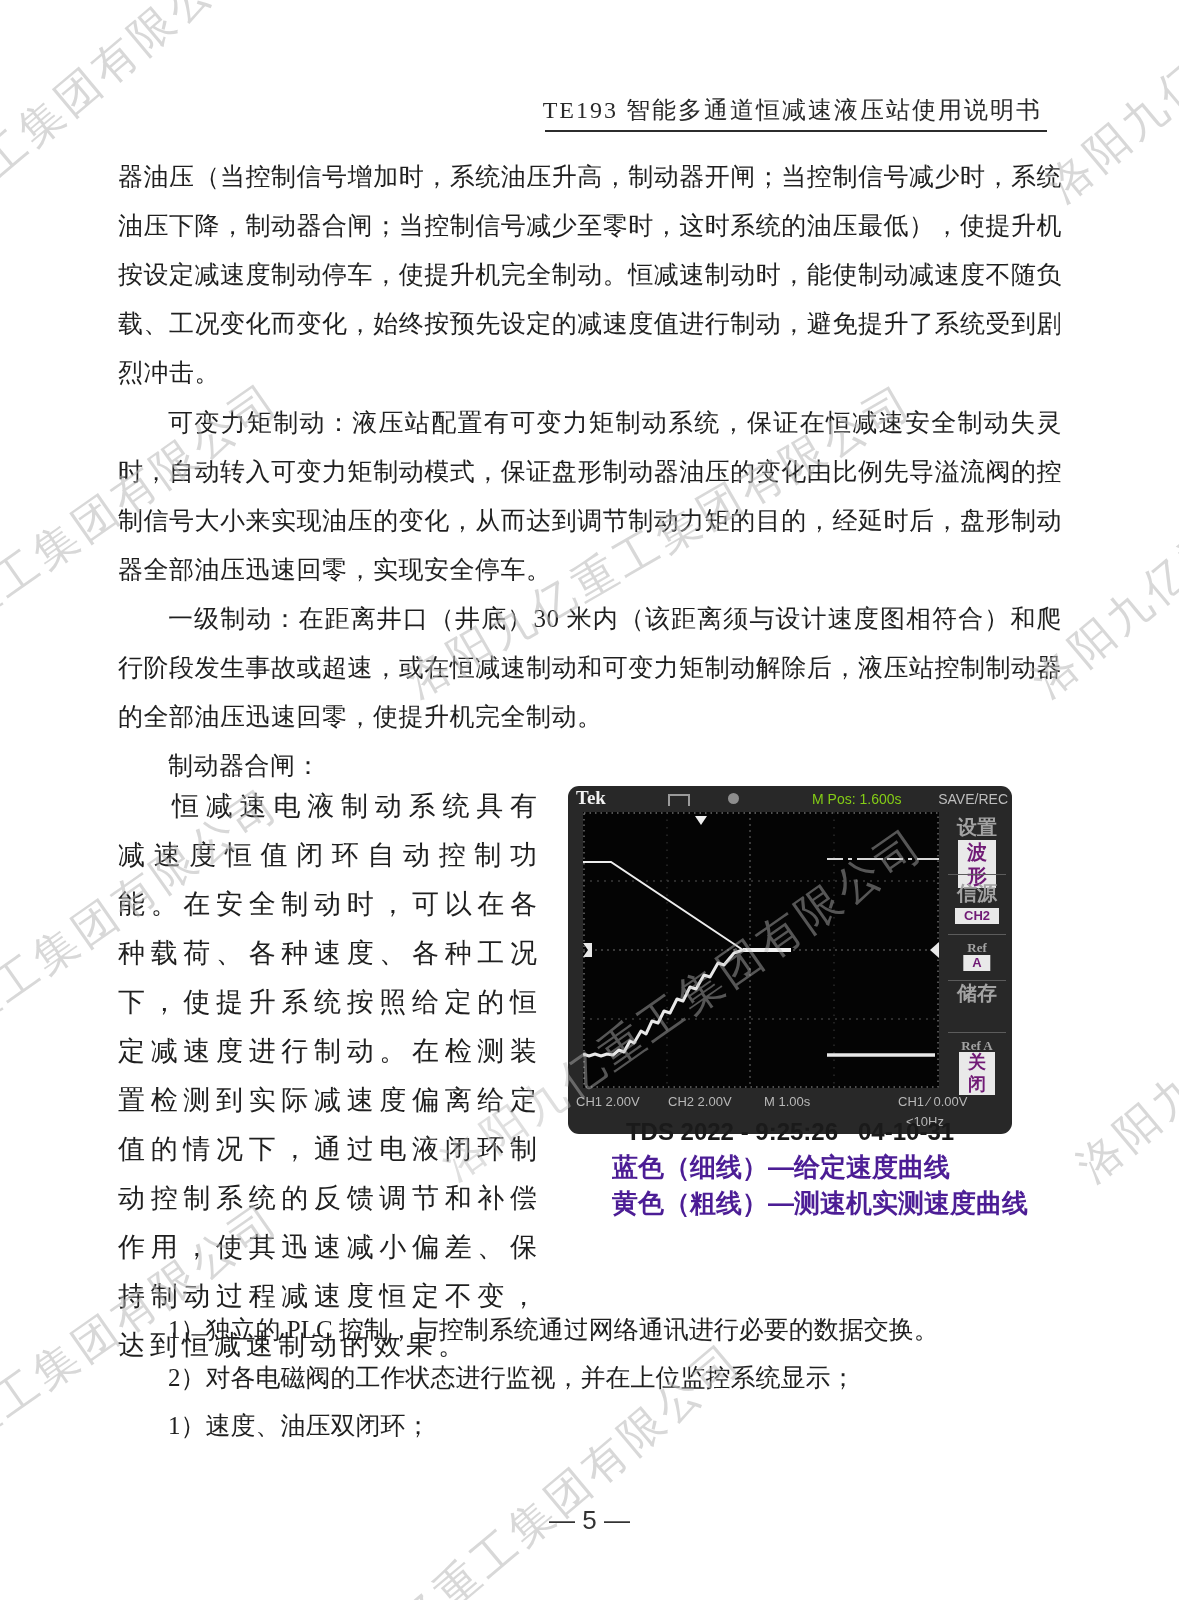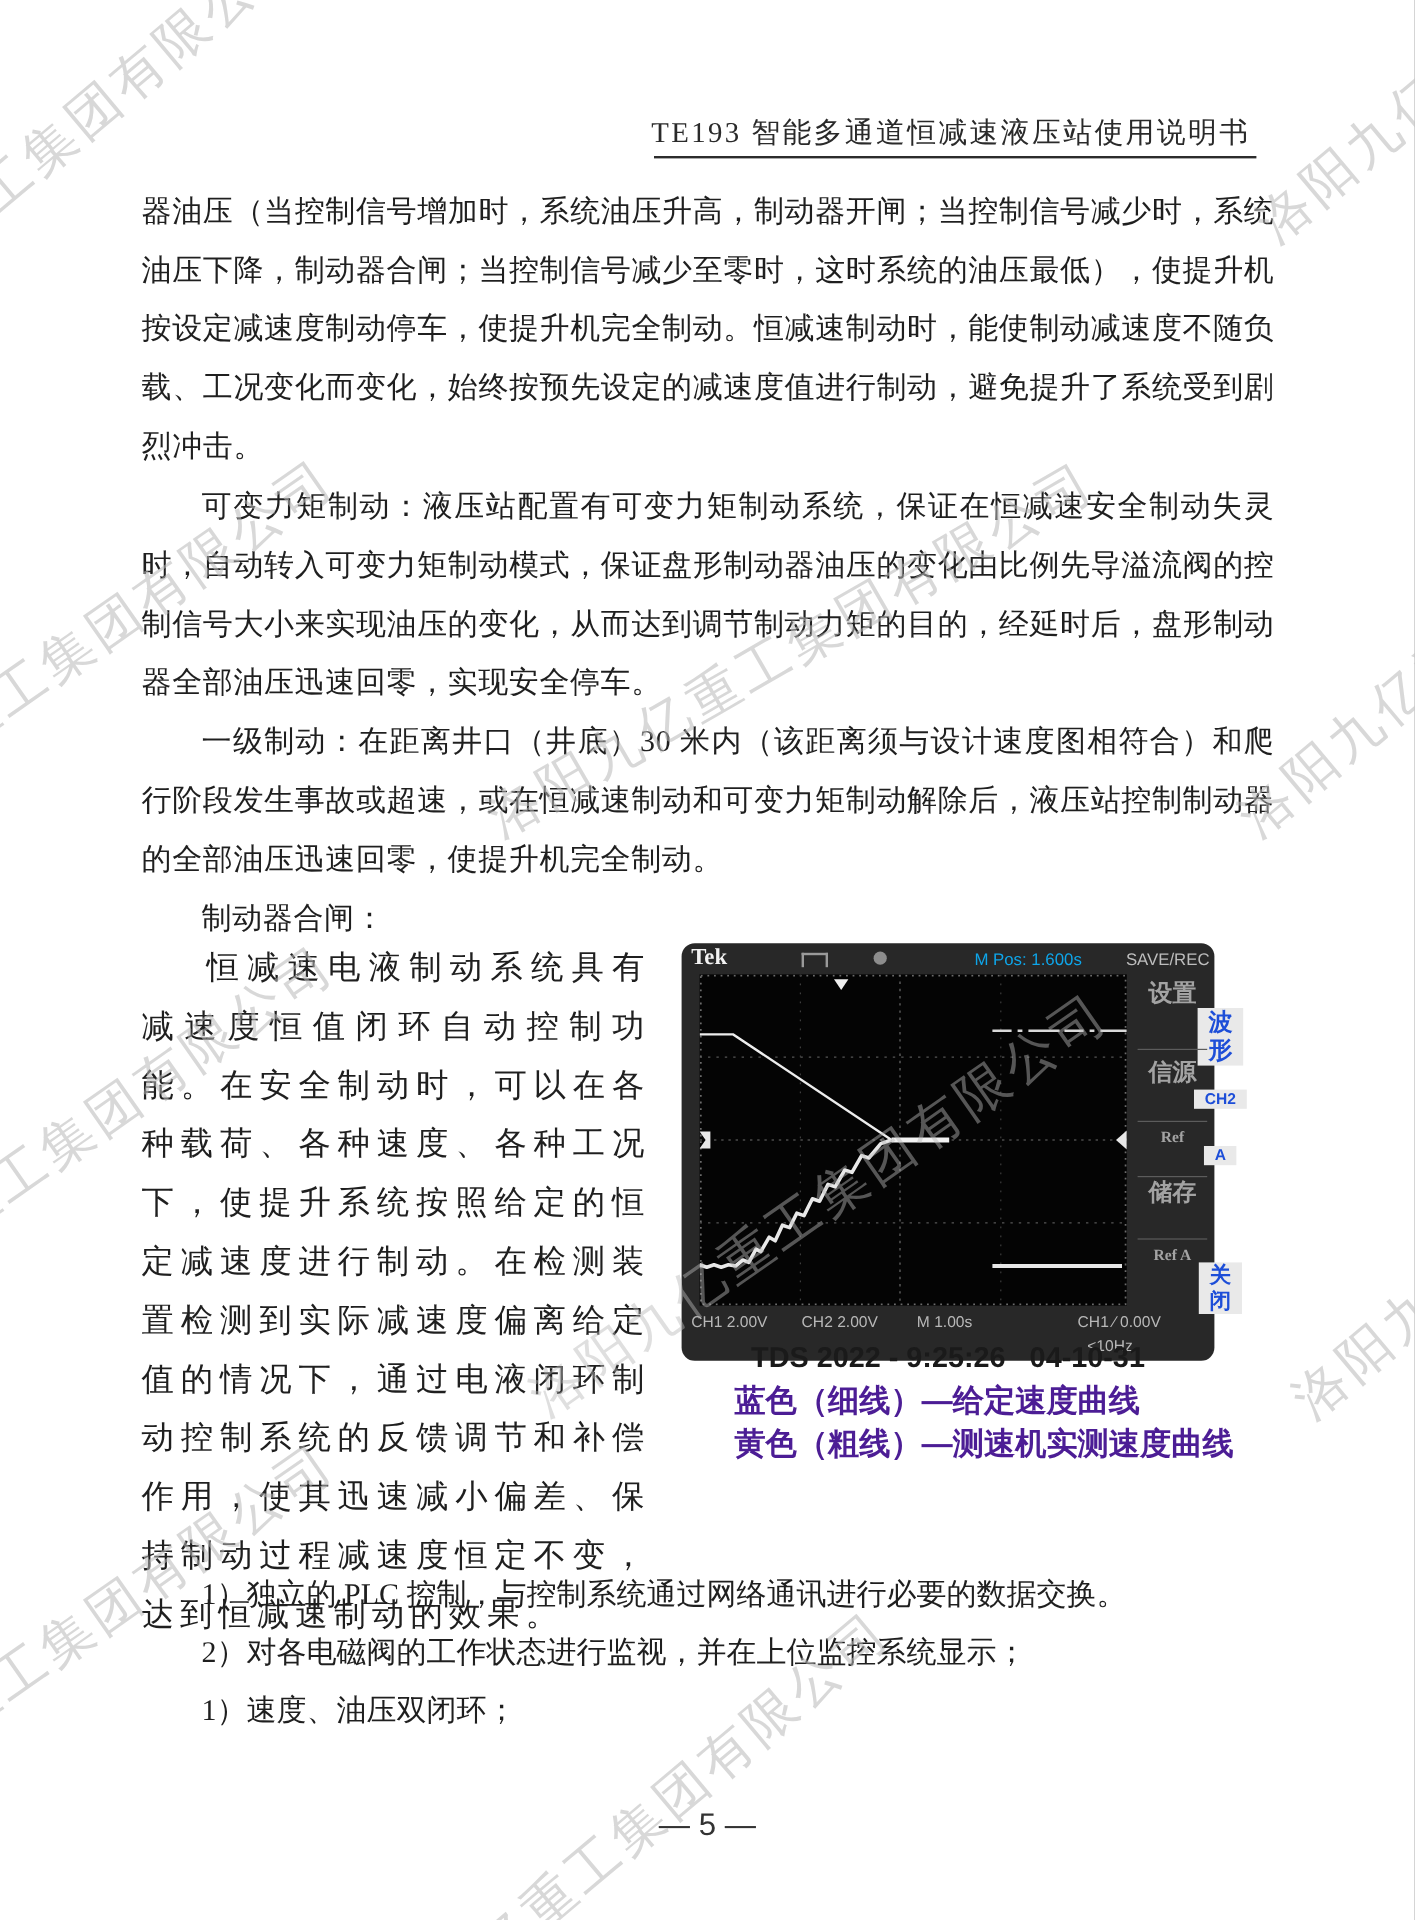--- a/index.html
+++ b/index.html
@@ -53,27 +53,27 @@
     background:#282828; z-index:2;
     font-family:"Liberation Sans","DejaVu Sans",sans-serif;
     border-radius:11px;
   }
   .scope-topbar{position:absolute; left:0; top:0; width:100%; height:26px;}
   .tek{position:absolute; left:8px; top:1px; color:#f2f2f2; font-size:19px; font-weight:bold;
        font-family:"Liberation Serif","DejaVu Serif",serif;}
   .pulse{position:absolute; left:100px; top:8px; width:18px; height:10px;
          border-left:2px solid #9a9a9a; border-top:2px solid #9a9a9a; border-right:2px solid #9a9a9a;}
   .recdot{position:absolute; left:160px; top:7px; width:11px; height:11px; border-radius:50%; background:#8d8d8d;}
-  .mpos{position:absolute; left:244px; top:5px; font-size:14px; color:#0ea5e9;}
+  .mpos{position:absolute; left:244px; top:5px; font-size:14px; color:#84cc16;}
   .saverec{position:absolute; right:4px; top:5px; font-size:14px; color:#bdbdbd;}
   .screen{position:absolute; left:15px; top:26px; width:356px; height:276px; background:#040404;}
   .menu{position:absolute; left:376px; top:26px; width:66px; height:276px; text-align:center;}
   .mi-label{position:absolute; left:0; width:100%; color:#a3a3a3; font-weight:bold;font-family:Liberation Serif, serif;}
-  .mi-box{position:absolute; left:50%; transform:translateX(-50%); background:#e9e9e9; color:#1d4ed8;
-          font-weight:bold; padding:0 9px; line-height:1.2;margin-left:40px;}
+  .mi-box{position:absolute; left:50%; transform:translateX(-50%); background:#e9e9e9; color:#701a75;
+          font-weight:bold; padding:0 9px; line-height:1.2;}
   .mdiv{position:absolute; left:4px; width:58px; height:1px; background:#5c5c5c;}
   .statusbar{position:absolute; left:0; top:302px; width:100%; height:46px; color:#b8b8b8; font-size:13px;}
   .statusbar span{position:absolute; white-space:nowrap;}
   
   .cap-tds{
     position:absolute; left:568px; top:1118px; width:444px; text-align:center;
     font-size:24px; font-weight:bold; color:#1a1a1a;
     font-family:"Liberation Sans","DejaVu Sans",sans-serif; z-index:2;
   }
   .cap-legend{

